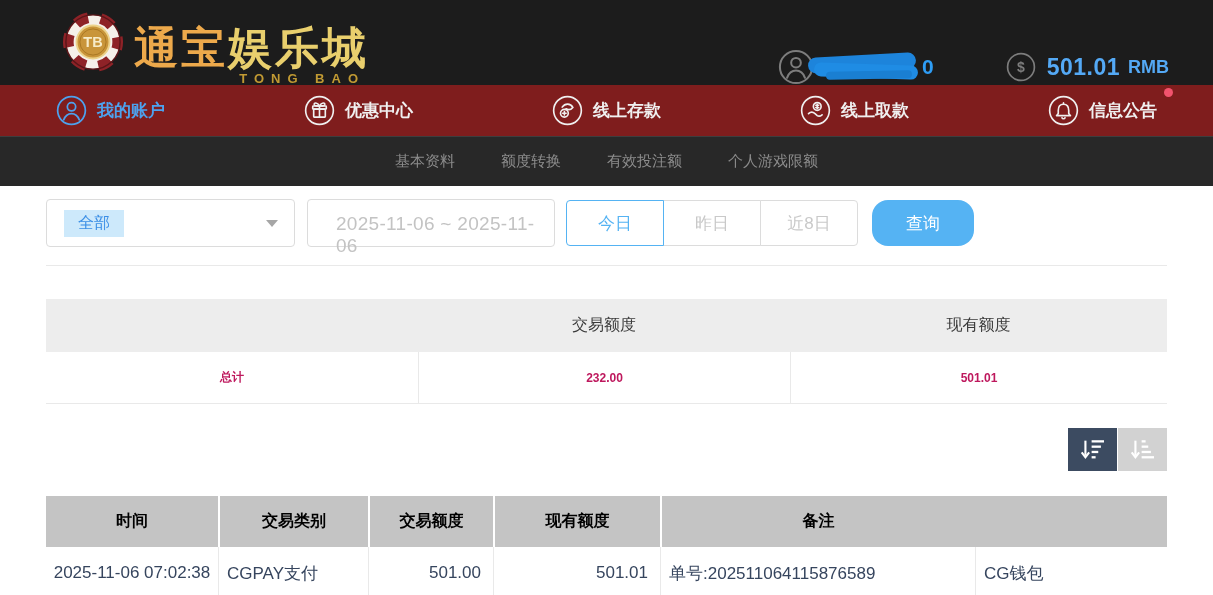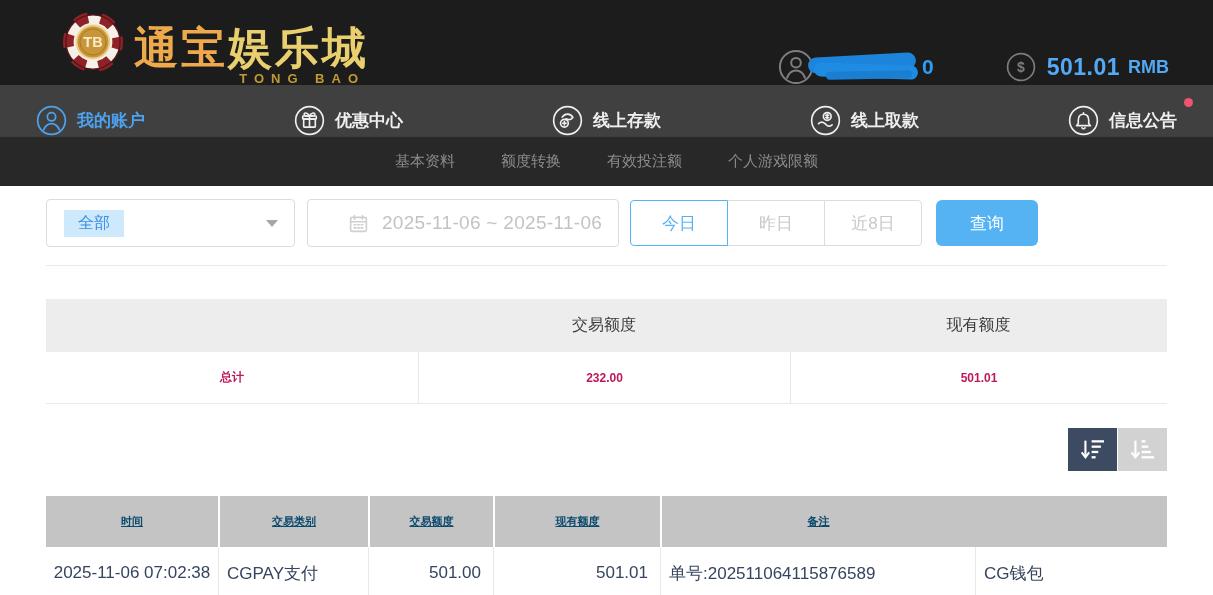--- a/index.html
+++ b/index.html
@@ -25,22 +25,22 @@
   .scribble i:nth-child(1){ left:0; top:0; width:108px; height:16px; transform:rotate(-3deg);}
   .scribble i:nth-child(2){ left:6px; top:9px; width:104px; height:14px; transform:rotate(2deg); background:#1f8ce4;}
   .scribble i:nth-child(3){ left:18px; top:16px; width:86px; height:8px; transform:rotate(-1deg); background:#1a7fd2;}
   .user-suffix { color:#2e9df5; font-size:21px; font-weight:bold; margin-left:2px; }
   .balance { display:flex; align-items:center; gap:11px; color:#7d7d7d; }
   .balance svg { width:30px; height:30px; }
   .balance-amount { color:#54a9f5; font-size:23px; font-weight:bold; letter-spacing:.5px; }
   .balance-currency { color:#54a9f5; font-size:18px; font-weight:bold; margin-left:-3px; }
 
   
-  .main-nav { height:51px; background:#404040; display:flex; align-items:flex-end;
-              justify-content:space-between; padding:0 36px; }
+  .main-nav { height:51px; background:#7f1d1d; display:flex; align-items:center;
+              justify-content:space-between; padding:0 56px; }
   .nav-item { display:flex; align-items:center; gap:10px; color:#f0f0f0; font-size:17px;
               font-weight:bold; cursor:pointer; position:relative; white-space:nowrap; }
   .nav-item svg { width:31px; height:31px; }
   .nav-item.active { color:#4da2ee; }
   .notif-dot { position:absolute; top:-7px; right:-16px; width:9px; height:9px;
                border-radius:50%; background:#f2536d; }
 
   
   .sub-nav { height:50px; background:#282828; border-top:1px solid #3e3e3e;
              display:flex; align-items:center; justify-content:center; gap:46px; }
@@ -48,34 +48,34 @@
 
   
   .content { padding:13px 46px 0; }
   .filter-row { display:flex; align-items:center; }
   .dropdown { width:249px; height:48px; border:1px solid #dcdcdc; border-radius:4px;
               display:flex; align-items:center; justify-content:space-between;
               padding:0 16px 0 17px; cursor:pointer; background:#fff; }
   .dropdown-value { background:#cde9fb; color:#3a8ee6; font-size:16px; padding:3px 14px; }
   .caret-down { width:0; height:0; border-left:6px solid transparent;
                 border-right:6px solid transparent; border-top:7px solid #a6a6a6; }
-  .date-input { width:312px; height:48px; border:1px solid #dcdcdc; border-radius:4px;
+  .date-input { width:248px; height:48px; border:1px solid #dcdcdc; border-radius:4px;
                 margin-left:12px; display:flex; align-items:center; gap:13px;
-                padding-left:40px; cursor:pointer; background:#fff; }
+                padding-left:28px; cursor:pointer; background:#fff;flex-direction:column; }
   .date-input svg { width:21px; height:21px; }
   .date-text { color:#c3c3c3; font-size:19px; letter-spacing:.3px; }
   .range-group { display:flex; margin-left:11px;border-radius:21px; }
   .range-btn { width:98px; height:46px; background:#fff; border:1px solid #dcdcdc;
                color:#c9c9c9; font-size:17px; cursor:pointer; margin-left:-1px;
                font-family:inherit; position:relative; }
   .range-btn:first-child { border-radius:4px 0 0 4px; margin-left:0; }
   .range-btn:last-child { border-radius:0 4px 4px 0; }
   .range-btn.active { border-color:#55b3f3; color:#55b3f3; z-index:1; }
   .search-btn { margin-left:14px; width:102px; height:46px; background:#55b3f3; color:#fff;
-                border:none; border-radius:6px; font-size:17px; cursor:pointer; font-family:inherit;text-align:center; }
+                border:none; border-radius:16px; font-size:17px; cursor:pointer; font-family:inherit;text-align:center; }
 
   .divider { margin-top:18px; border-top:1px solid #e9e9e9; }
 
   
   .summary { margin-top:33px; }
   .summary-header { display:grid; grid-template-columns:372px 372px 1fr; background:#ededed;
                     height:53px; }
   .summary-header > div { display:flex; align-items:center; justify-content:center;
                           color:#3a3a3a; font-size:16px; }
   .summary-row { display:grid; grid-template-columns:372px 372px 1fr; height:52px;
@@ -90,21 +90,21 @@
               justify-content:center; cursor:pointer; }
   .sort-btn.desc { background:#3c4b61; }
   .sort-btn.asc  { background:#d2d2d2; }
   .sort-btn svg { width:27px; height:23px; }
 
   
   .records { margin-top:25px; }
   .records-header { display:grid; grid-template-columns:172px 150px 125px 167px 315px 1fr;
                     background:#c4c4c4; height:51px; }
   .records-header > div { display:flex; align-items:center; justify-content:center;
-                          color:#0c4a6e; font-size:11px; font-weight:bold;text-decoration:underline; }
+                          color:#000000; font-size:16px; font-weight:bold; }
   .records-header > div + div { border-left:2px solid #fff; }
   .records-row { display:grid; grid-template-columns:172px 150px 125px 167px 315px 1fr;
                  height:52px; background:#fff; }
   .records-row > div { display:flex; align-items:center; color:#36455e; font-size:17px; }
   .records-row > div + div { border-left:1px solid #e9e9e9; }
   .cell-center { justify-content:center; }
   .cell-left   { justify-content:flex-start; padding-left:8px; }
   .cell-right  { justify-content:flex-end; padding-right:12px; }
 </style>
 </head>

